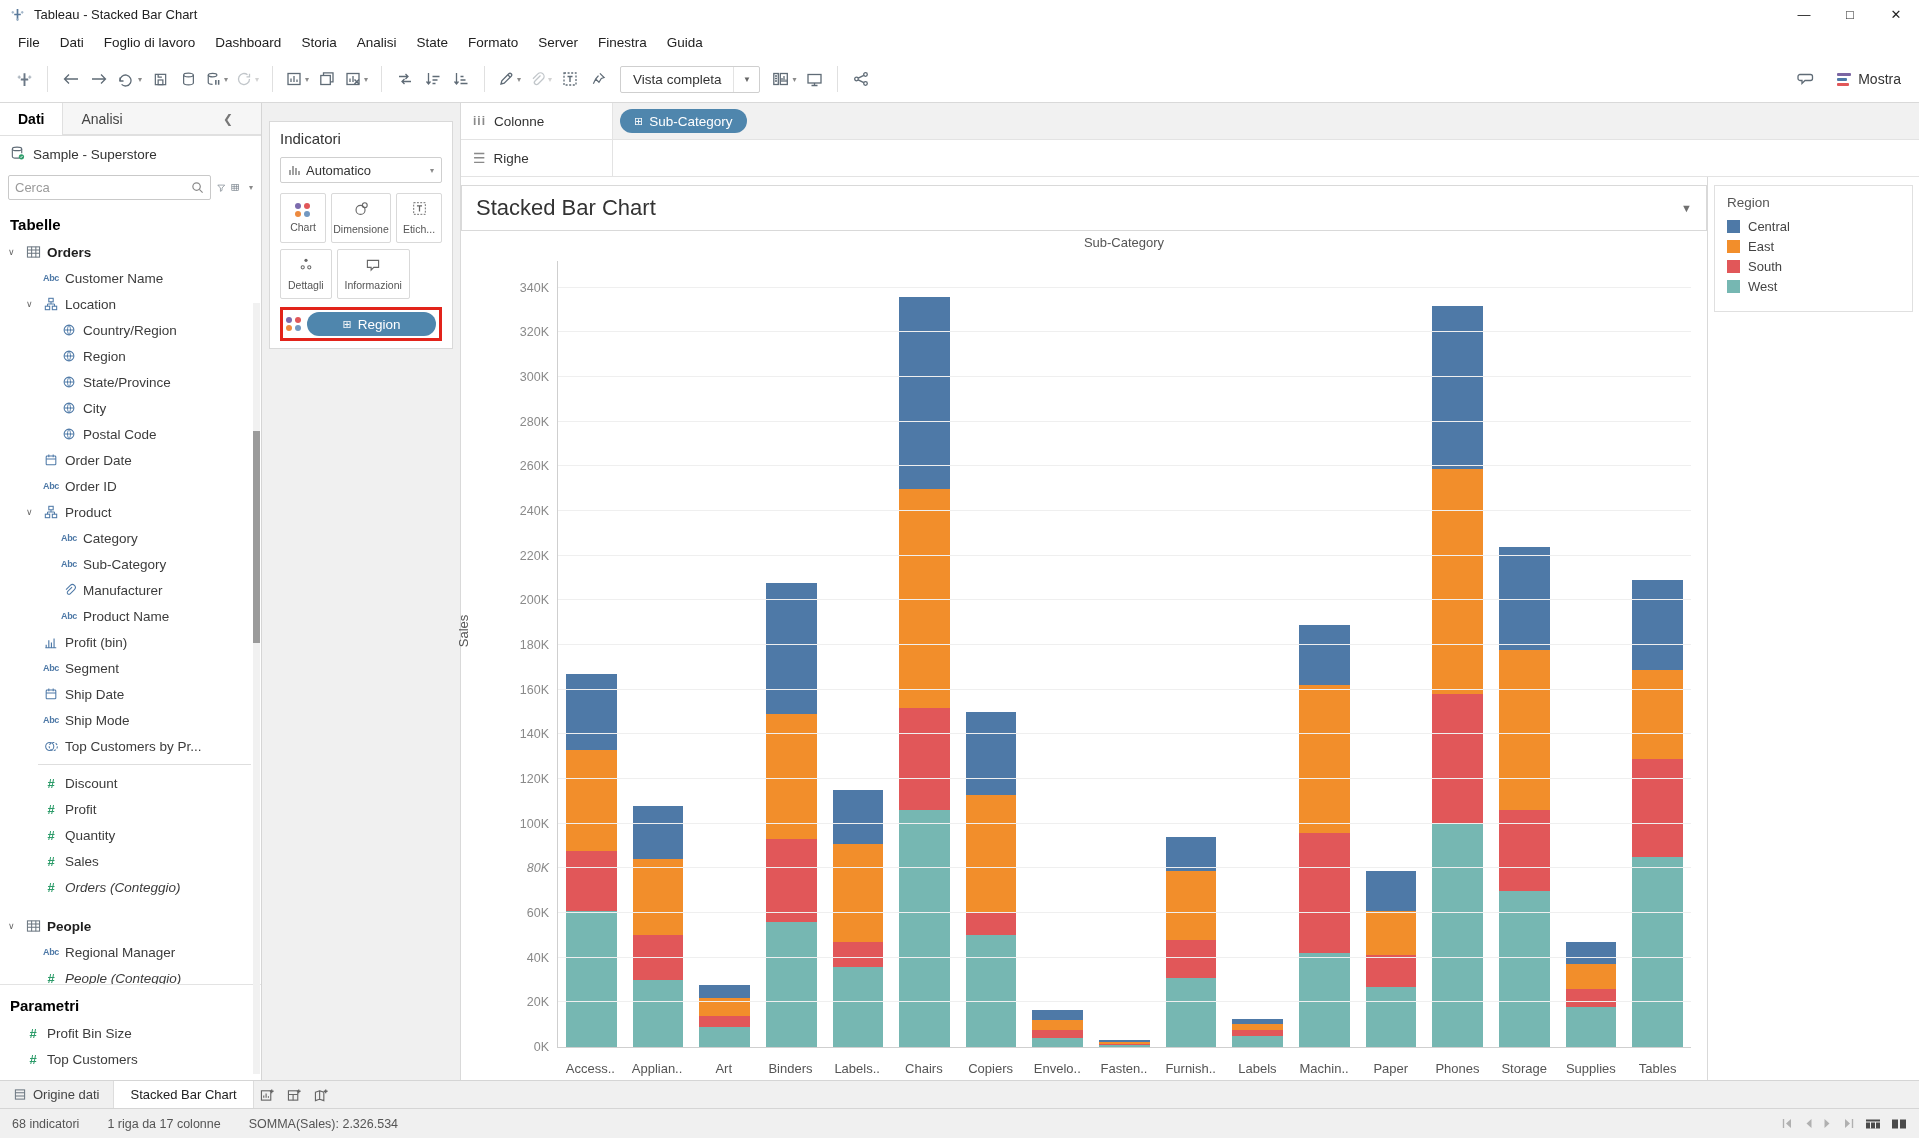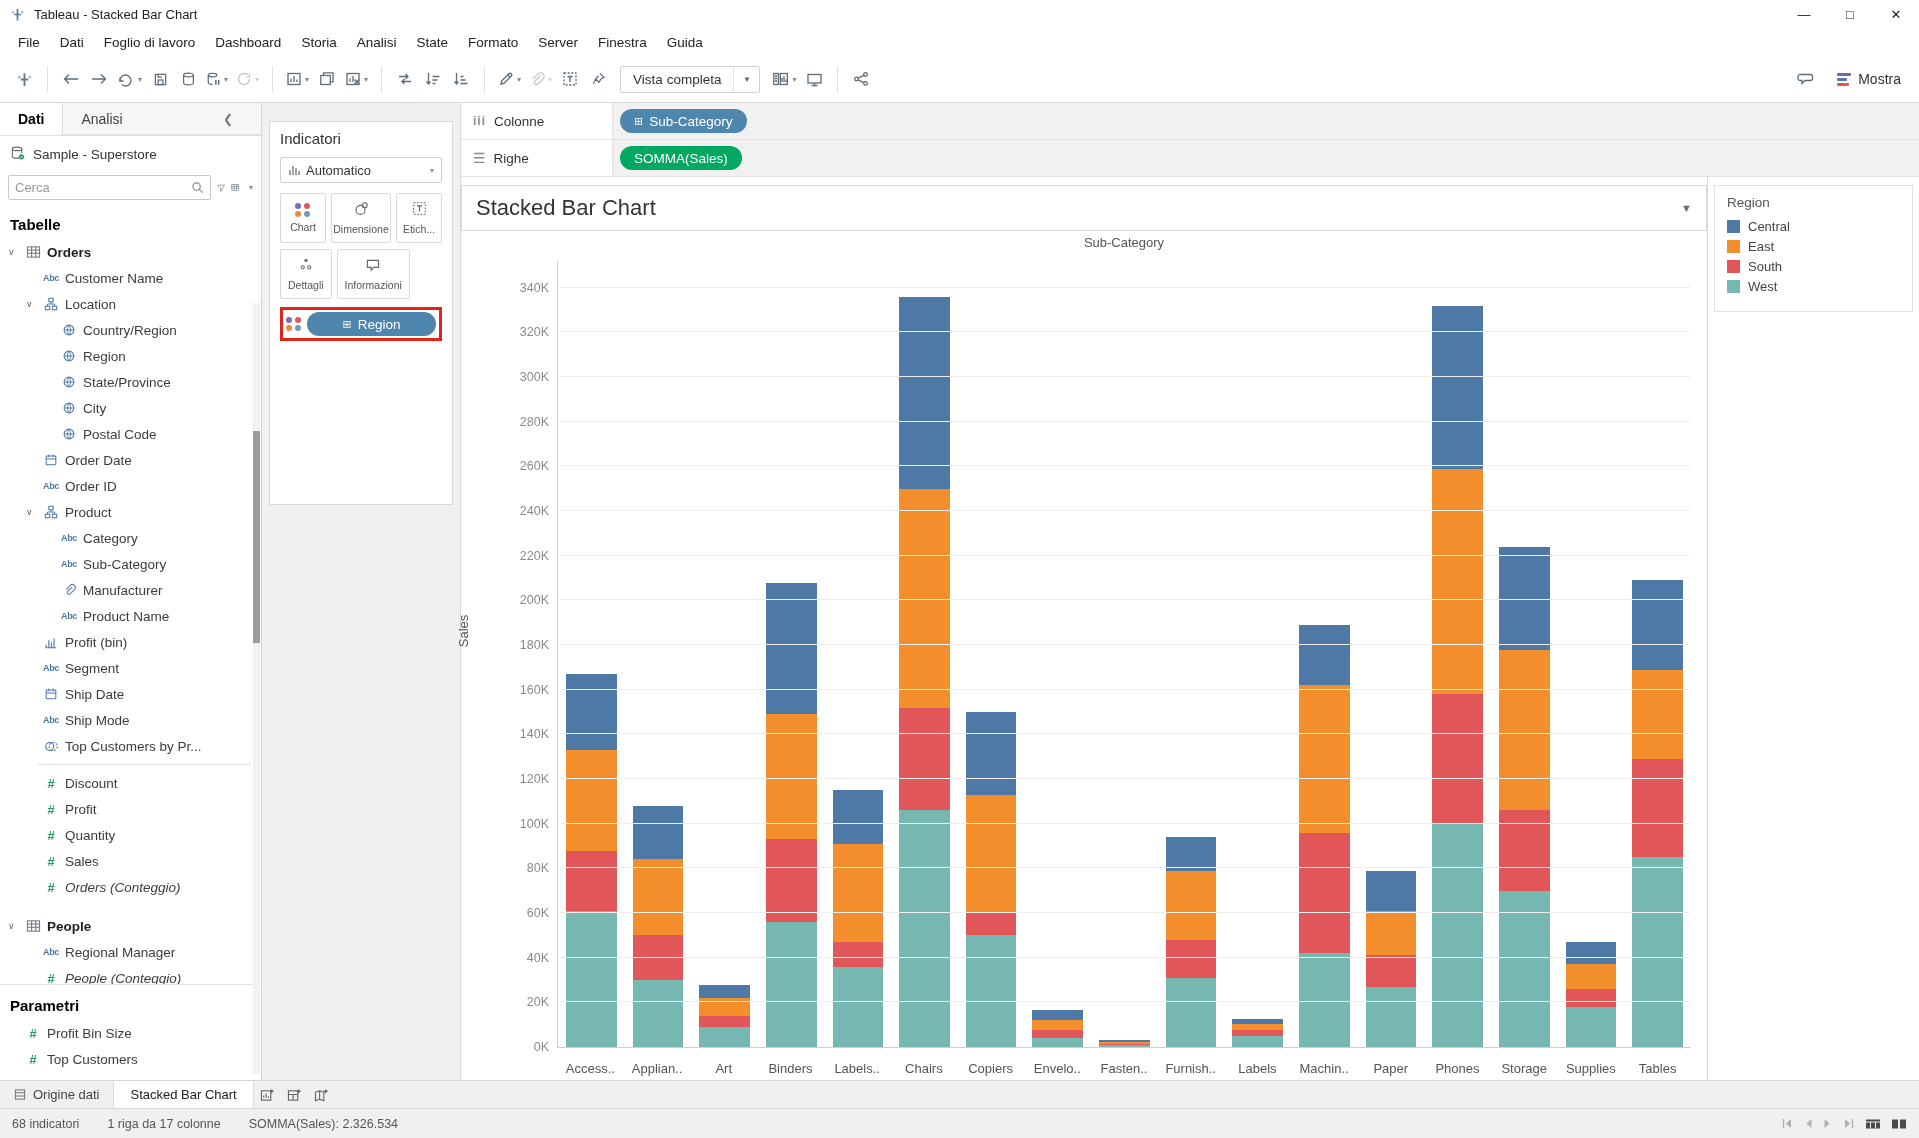--- a/index.html
+++ b/index.html
@@ -63,21 +63,21 @@
   .params-block { border-top:1px solid #e3e3e3; padding:6px 0 8px 0; flex-shrink:0; }
   .pane-scrollbar { position:absolute; right:1px; top:200px; bottom:6px; width:7px; background:#f1f1f1; }
   .pane-scrollbar .thumb { position:absolute; top:128px; height:212px; width:7px; background:#9b9b9b; }
 
   
   .shelf-col { width:198px; padding:18px 7px 0 7px; background:#f0f0f0; }
   .card { background:#fff; border:1px solid #d9d9d9; margin-bottom:9px; padding:8px 10px; }
   .card-title { font-size:15px; color:#333; }
   .card.pages { height:66px; }
   .card.filters { height:89px; }
-  .card.marks { height:384px; }
+  .card.marks { height:228px; }
   .marktype-select { display:flex; align-items:center; border:1px solid #cfcfcf; border-radius:2px; height:26px; margin:10px 0 10px 0; padding:0 7px; gap:6px; }
   .marktype-select .mt-label { font-size:13px; color:#333; flex:1; }
   .mark-btn-row { display:flex; gap:5px; margin-bottom:6px; }
   .mark-btn { border:1px solid #d9d9d9; border-radius:2px; height:50px; display:flex; flex-direction:column; align-items:center; justify-content:center; gap:4px; padding:0 7px; min-width:46px; }
   .mark-btn .mlabel { font-size:10.5px; color:#555; white-space:nowrap; }
   .pill-highlight { border:3px solid #e2231a; margin-top:8px; padding:2px 3px; display:flex; align-items:center; gap:5px; }
   .pill { height:24px; border-radius:12px; display:inline-flex; align-items:center; justify-content:center; gap:6px; color:#fff; font-size:13.5px; padding:0 14px; }
   .pill .pglyph { font-size:11px; opacity:.95; }
   .pill.blue { background:#4f86ad; }
   .pill.green { background:#00a862; }
@@ -743,25 +743,20 @@
           <span class="pglyph">⊞</span>
           <span>Sub-Category</span>
         </span>
       </div>
     </div>
     <div class="shelf-row">
       <div class="shelf-label">
         <span class="rows-glyph">☰</span>
         <span>Righe</span>
       </div>
-      <div class="shelf-drop">
-        <span class="pill green">
-          <span>SOMMA(Sales)</span>
-        </span>
-      </div>
     </div>
 
     <div class="ws-body">
       <div class="ws-main">
         <div class="ws-title">
           <span class="t">Stacked Bar Chart</span>
           <span class="tcaret">▼</span>
         </div>
         <div class="chart-wrap">
           <div class="chart-header">Sub-Category</div>
@@ -885,21 +880,21 @@
               <div class="gridline" style="bottom: 68.1818%;"></div>
               <div class="gridline" style="bottom: 73.8636%;"></div>
               <div class="gridline" style="bottom: 79.5455%;"></div>
               <div class="gridline" style="bottom: 85.2273%;"></div>
               <div class="gridline" style="bottom: 90.9091%;"></div>
               <div class="gridline" style="bottom: 96.5909%;"></div>
               <div class="tick-label" style="bottom: 0%;">0K</div>
               <div class="tick-label" style="bottom: 5.68182%;">20K</div>
               <div class="tick-label" style="bottom: 11.3636%;">40K</div>
               <div class="tick-label" style="bottom: 17.0455%;">60K</div>
-              <div class="tick-label" style="bottom: 22.7273%;">80K</div>
+              <div class="tick-label" style="bottom: 22.7273%; font-style: italic;">80K</div>
               <div class="tick-label" style="bottom: 28.4091%;">100K</div>
               <div class="tick-label" style="bottom: 34.0909%;">120K</div>
               <div class="tick-label" style="bottom: 39.7727%;">140K</div>
               <div class="tick-label" style="bottom: 45.4545%;">160K</div>
               <div class="tick-label" style="bottom: 51.1364%;">180K</div>
               <div class="tick-label" style="bottom: 56.8182%;">200K</div>
               <div class="tick-label" style="bottom: 62.5%;">220K</div>
               <div class="tick-label" style="bottom: 68.1818%;">240K</div>
               <div class="tick-label" style="bottom: 73.8636%;">260K</div>
               <div class="tick-label" style="bottom: 79.5455%;">280K</div>

